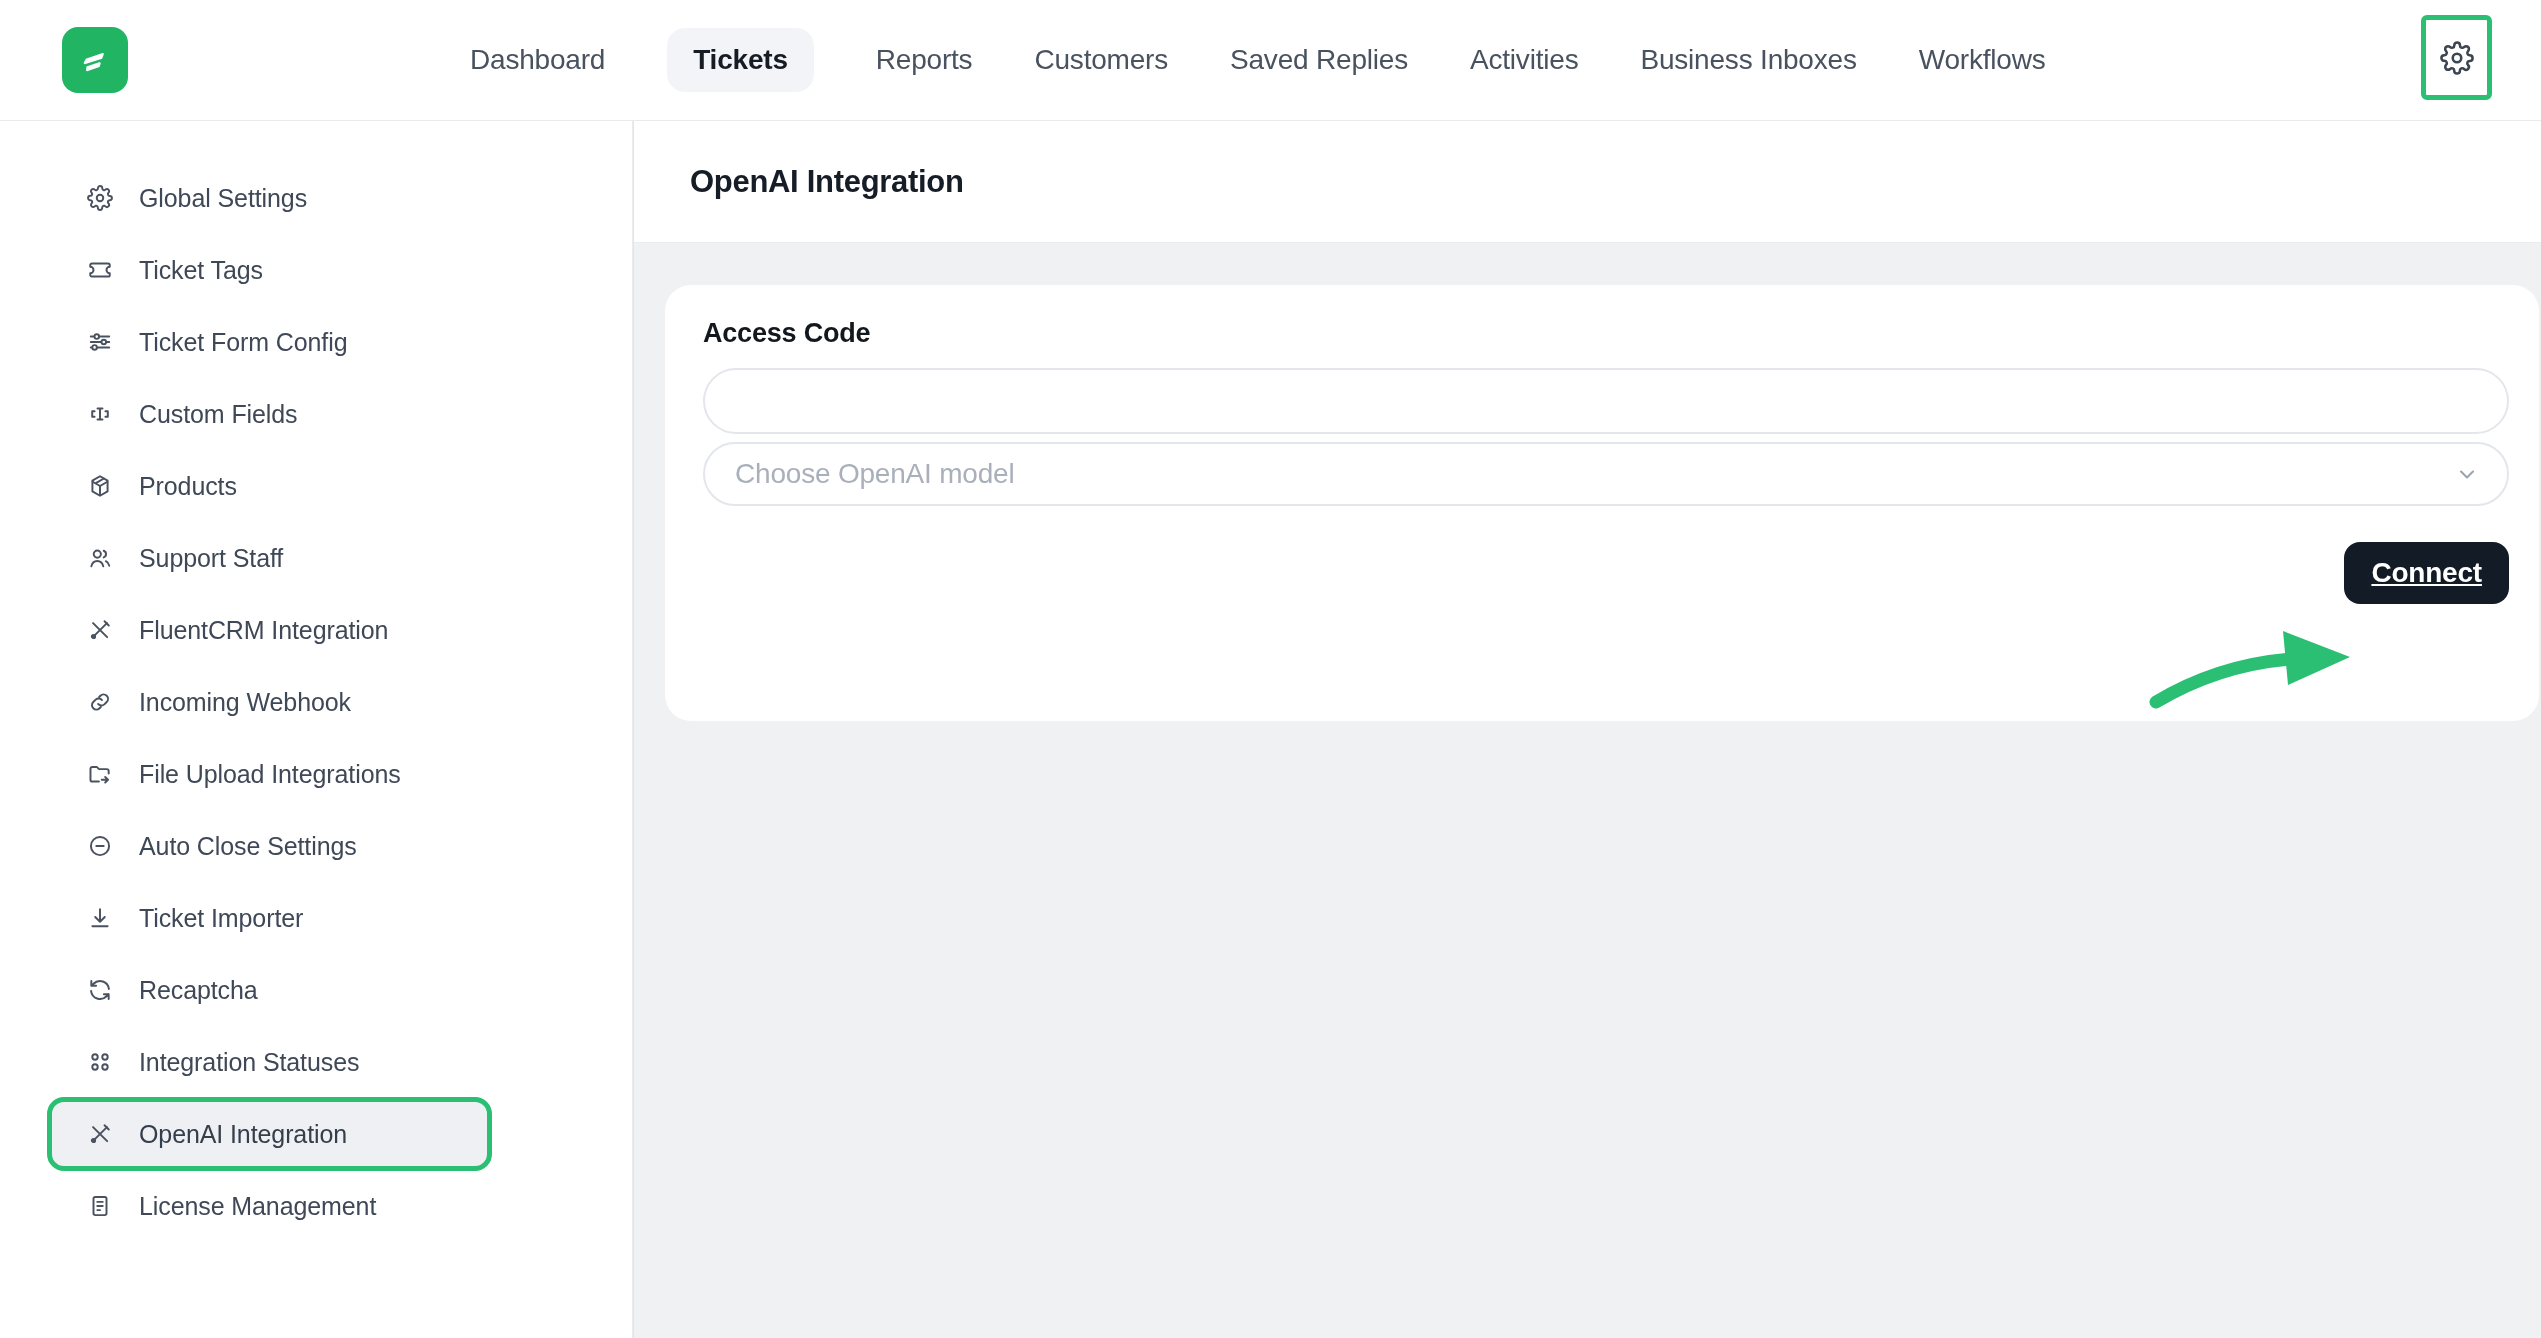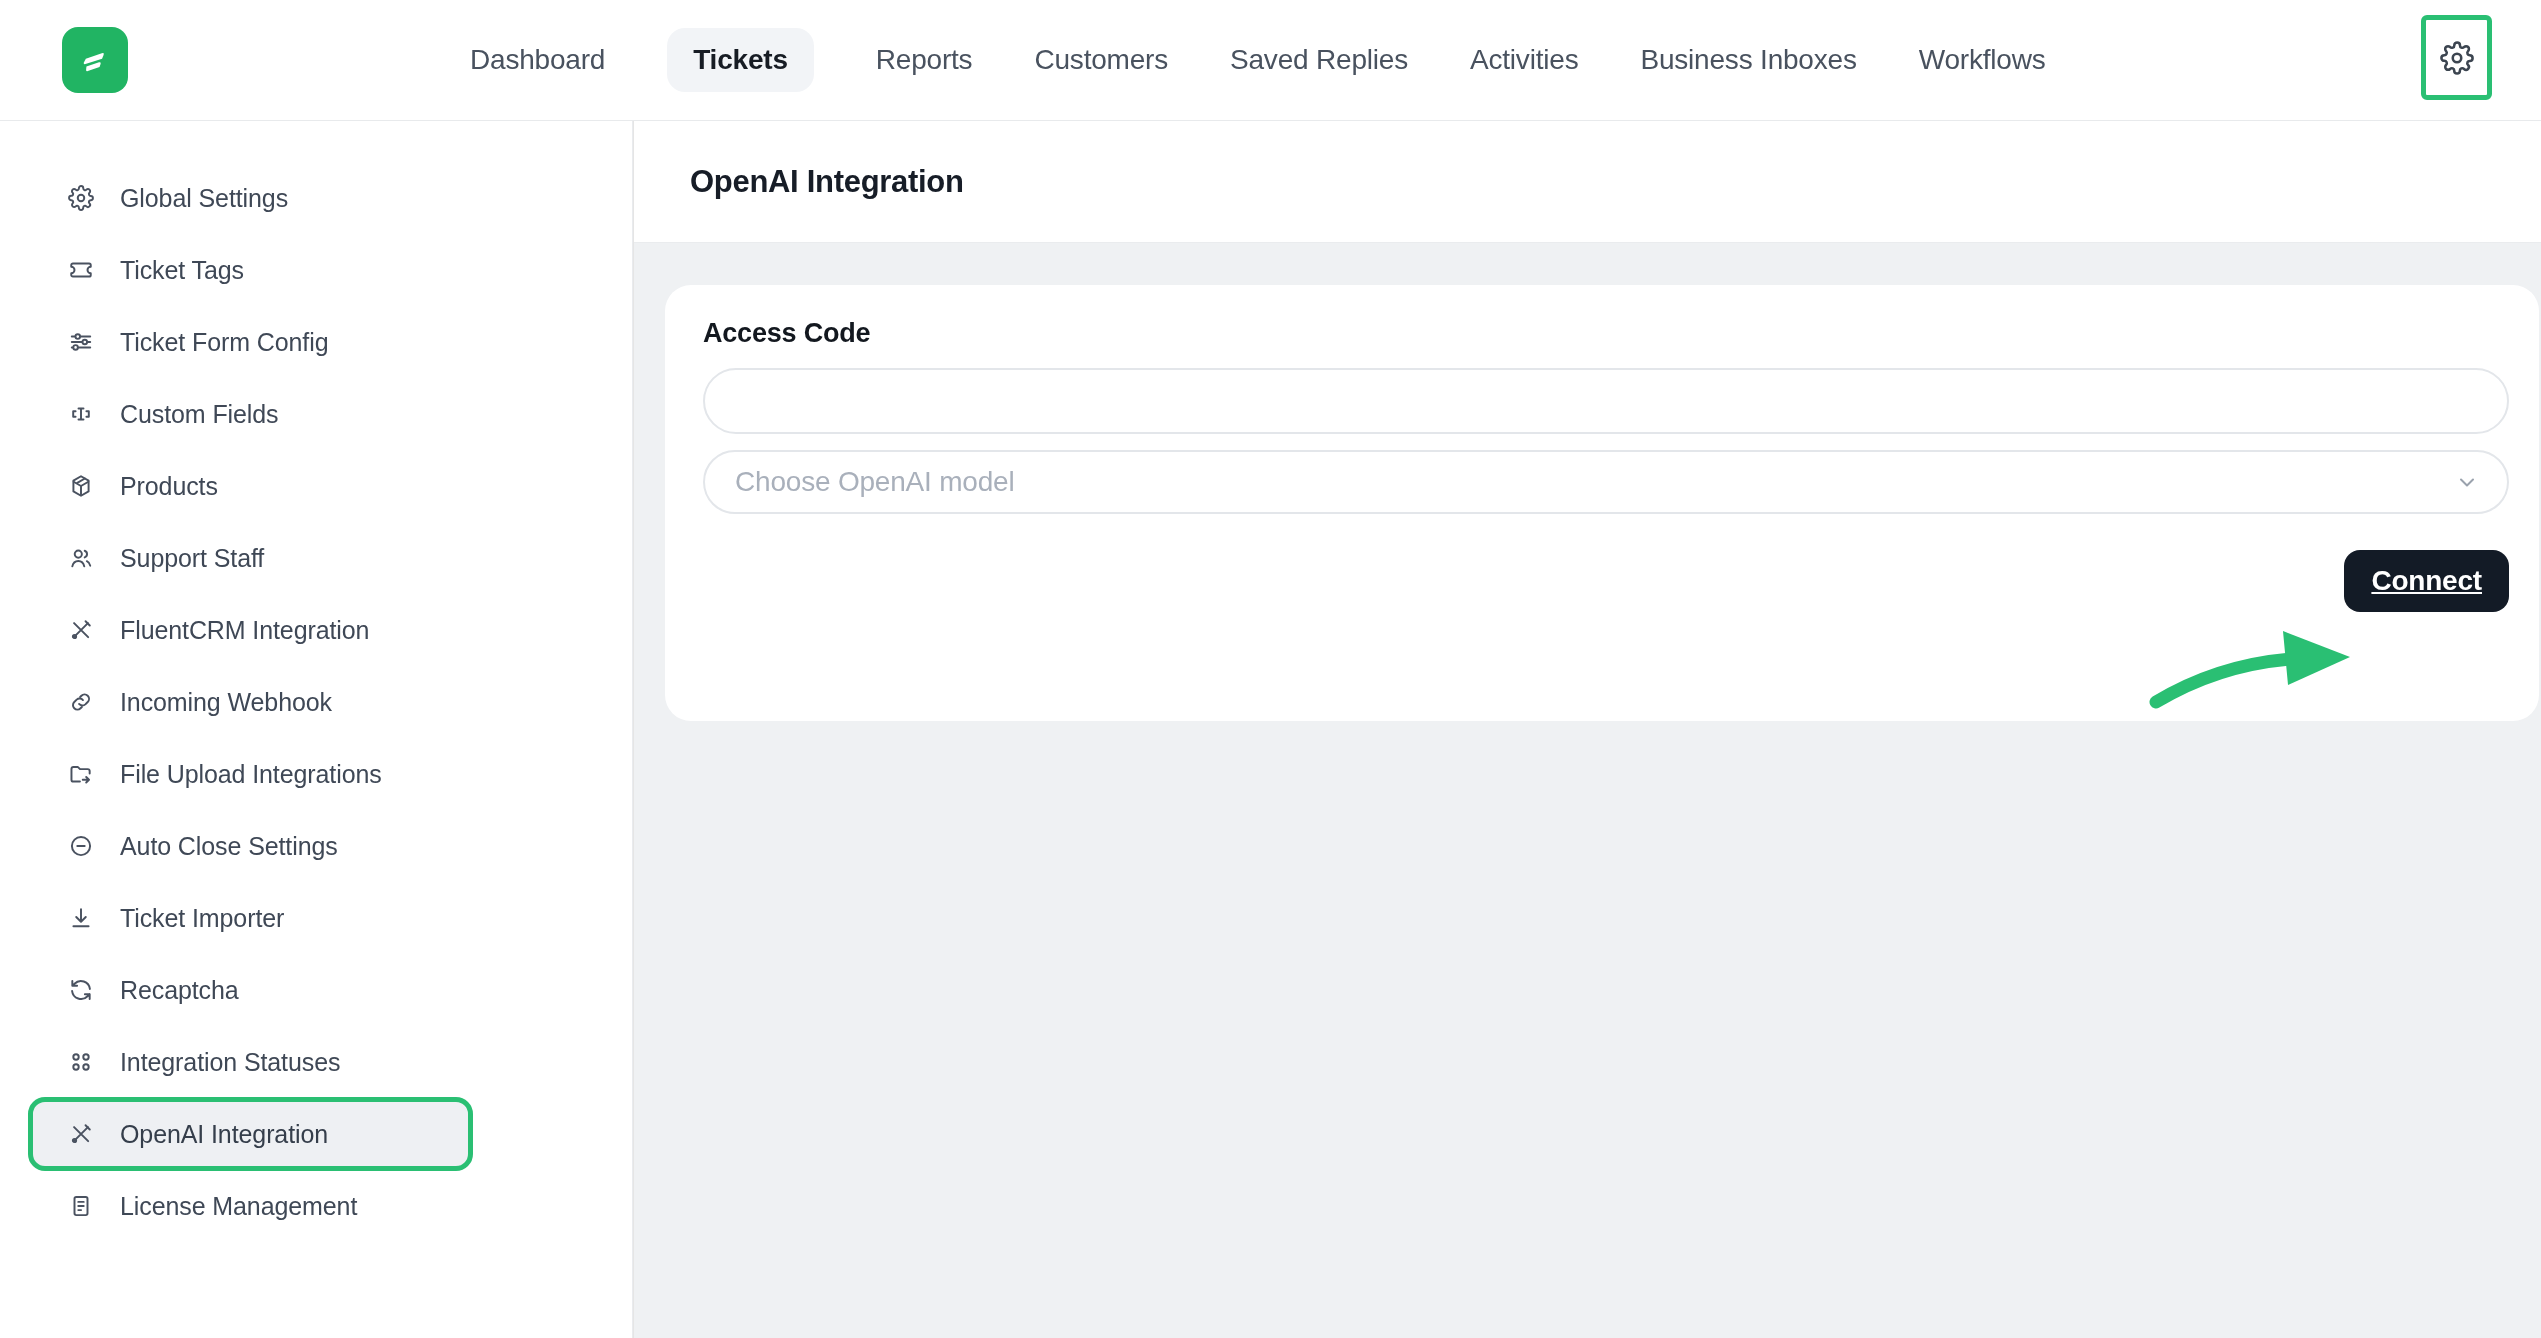--- a/index.html
+++ b/index.html
@@ -16,21 +16,21 @@
   .nav-item { font-size:28px; color:#49525f; font-weight:500; letter-spacing:-.2px; white-space:nowrap; cursor:pointer; }
   .nav-item.active { background:#f2f4f7; border-radius:18px; padding:16px 26px; font-weight:700; color:#171c24; }
   .gear-box { position:absolute; top:15px; right:49px; width:71px; height:85px;
               border:5px solid var(--hl-green,#2abf73); border-radius:6px;
               display:flex; align-items:center; justify-content:center; background:#fff; }
   .gear-btn { width:34px; height:34px; color:#3c4550; cursor:pointer; display:flex; }
 
   
   .sidebar { position:absolute; top:121px; left:0; bottom:0; width:633px; background:#fff;
              border-right:1px solid #e9ebee; z-index:4; }
-  .side-list { padding-top:41px; }
+  .side-list { padding-top:41px;padding-left:19px; }
   .side-item { position:relative; height:72px; display:flex; align-items:center;
                margin-left:33px; width:435px; padding-left:35px; border-radius:12px;
                color:#3f4856; font-size:25px; font-weight:500; letter-spacing:-.1px; cursor:pointer; }
   .side-item .side-icon { width:26px; height:26px; margin-right:26px; color:#4a5260; flex:none; display:flex; }
   .side-icon svg { width:100%; height:100%; }
   .side-item.active { background:#eef0f3; height:64px; margin-top:4px; margin-bottom:4px;
                       outline:5px solid var(--hl-green,#2abf73); color:#353e4b; }
 
   
   .content { position:absolute; top:121px; left:634px; right:0; bottom:0; background:#eff1f3; }
@@ -38,21 +38,21 @@
                     display:flex; align-items:center; padding-left:56px; }
   .page-title { font-size:31px; font-weight:700; color:#171d27; letter-spacing:-.3px; }
 
   .card { position:absolute; left:31px; right:2px; top:164px; height:436px; background:#fff;
           border-radius:26px; padding:33px 30px 0 38px; }
   .field-label { font-size:27px; font-weight:700; color:#13181f; letter-spacing:-.2px; }
   .text-input { display:block; width:100%; height:66px; margin-top:19px; border:2px solid #e3e6ea;
                 border-radius:33px; outline:none; font-size:28px; padding:0 30px; color:#272e38;
                 font-family:inherit; background:#fff; }
   .label-2 { margin-top:48px; }
-  .select-box { height:64px; margin-top:16px; border:2px solid #e3e6ea; border-radius:32px;
+  .select-box { height:64px; margin-top:8px; border:2px solid #e3e6ea; border-radius:32px;
                 display:flex; align-items:center; justify-content:space-between; padding:0 28px 0 30px;
                 background:#fff; cursor:pointer; }
   .select-placeholder { color:#a9b0bb; font-size:28px; letter-spacing:-.2px; }
   .chevron { width:24px; height:24px; color:#9aa2ad; display:flex; }
   .connect-row { display:flex; justify-content:flex-end; margin-top:36px; }
   .connect-btn { height:62px; min-width:142px; padding:0 27px; background:#131b26; color:#ffffff;
                  font-size:28px; font-weight:700; letter-spacing:-.2px; border:none; border-radius:16px;
                  cursor:pointer; font-family:inherit;text-decoration:underline; }
 
   .arrow-annotation { position:absolute; left:2142px; top:616px; width:215px; height:100px; z-index:6;

